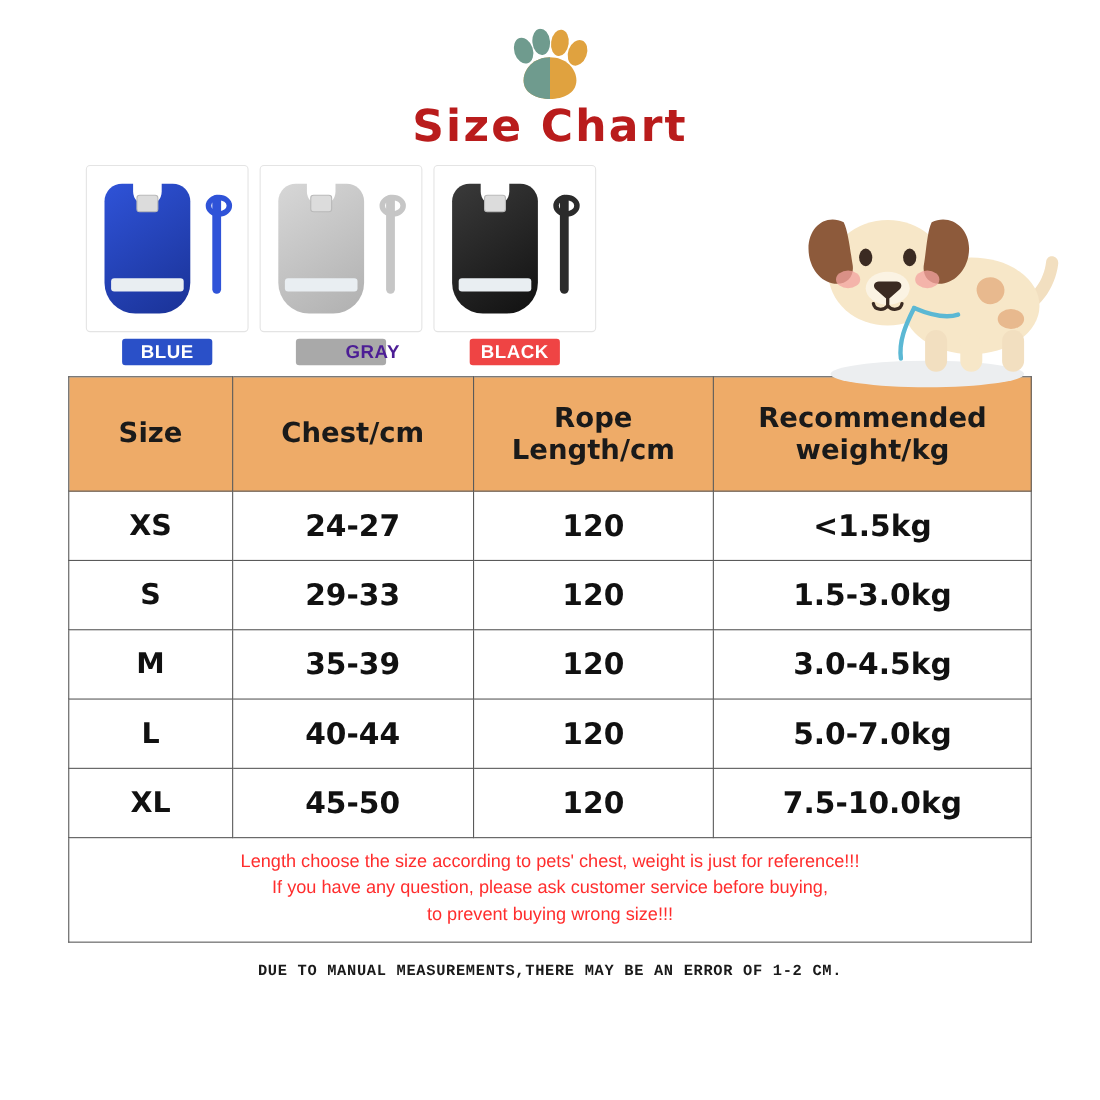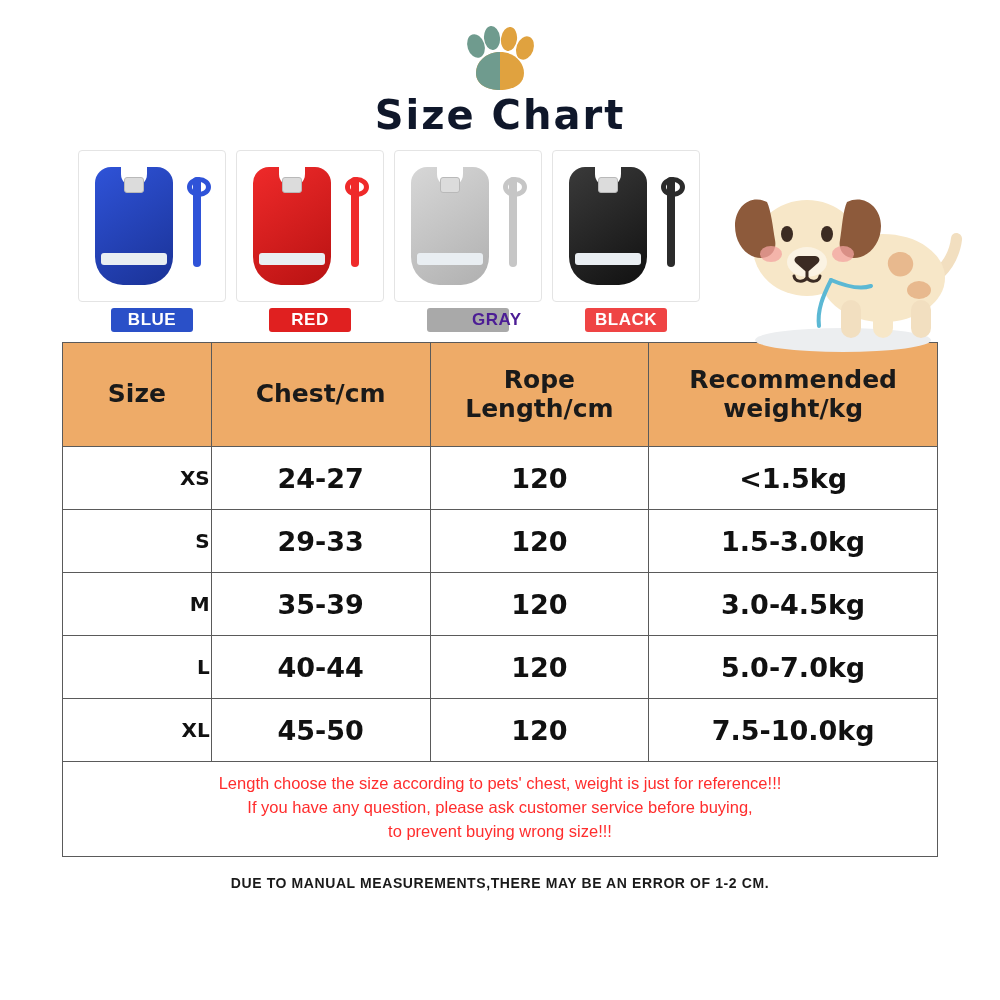--- a/index.html
+++ b/index.html
@@ -12,21 +12,21 @@
     position:relative;
   }
 
   
   .header { text-align:center; padding-top:26px; }
   .paw-wrap { height:70px; display:flex; align-items:center; justify-content:center; }
   .title {
     font-family:"DejaVu Sans", sans-serif;
     font-size:40px;
     letter-spacing:2px;
-    color:#0f172a;
+    color:#b91c1c;
     font-weight:700;
     margin-top:-4px;
   }
 
   
   .colors {
     display:flex;
     justify-content:flex-start;
     gap:10px;
     padding:12px 0 0 78px;
@@ -142,21 +142,21 @@
     height:104px;
     font-weight:700;
     line-height:1.15;
   }
   tbody td {
     height:63px;
     font-size:27px;
     color:#111;
     font-weight:700;
   }
-  tbody td.size-col { font-size:20px;text-align:right; }
+  tbody td.size-col { font-size:26px; }
   .col1 { width:17%; }
   .col2 { width:25%; }
   .col3 { width:25%; }
   .col4 { width:33%; }
 
   
   .notes {
     border:1px solid #5a5a5a;
     border-top:none;
     margin:0 62px 0 62px;
@@ -165,21 +165,21 @@
     color:#ff2d2d;
     font-size:16.5px;
     line-height:1.45;
     font-family:"Liberation Sans", sans-serif;
   }
   .footnote {
     text-align:center;
     font-size:14px;
     letter-spacing:.6px;
     color:#1a1a1a;
-    font-family:Liberation Sans, sans-serif;
+    font-family:Liberation Mono, monospace;
     font-weight:700;
     padding-top:18px;
   }
 </style>
 </head>
 <body>
 
 <div class="header">
   <div class="paw-wrap">
     <svg width="88" height="70" viewBox="0 0 88 70" aria-hidden="true">
@@ -202,32 +202,20 @@
           <div class="buckle"></div>
         </div>
       <div class="leash l-blue">
           <em></em>
           <span></span>
         </div>
     </div>
     <span class="label-pill pill-blue">BLUE</span>
   </div>
 
-  <div class="color-card">
-    <div class="swatch">
-      <div class="harness h-red">
-          <div class="buckle"></div>
-        </div>
-      <div class="leash l-red">
-          <em></em>
-          <span></span>
-        </div>
-    </div>
-    <span class="label-pill pill-red">RED</span>
-  </div>
 
   <div class="color-card">
     <div class="swatch">
       <div class="harness h-gray">
           <div class="buckle"></div>
         </div>
       <div class="leash l-gray">
           <em></em>
           <span></span>
         </div>

